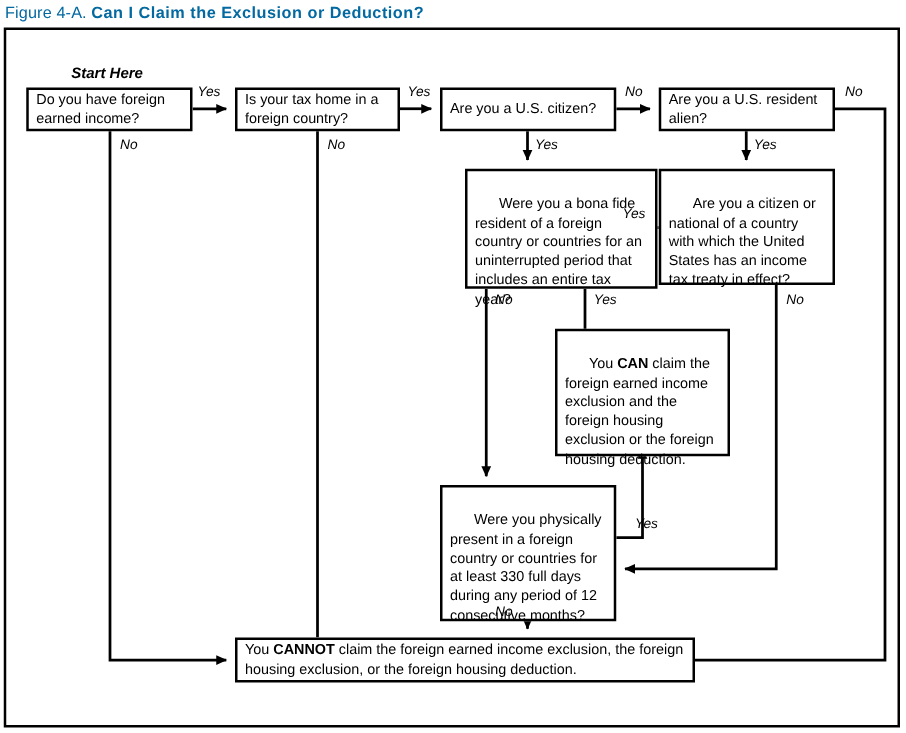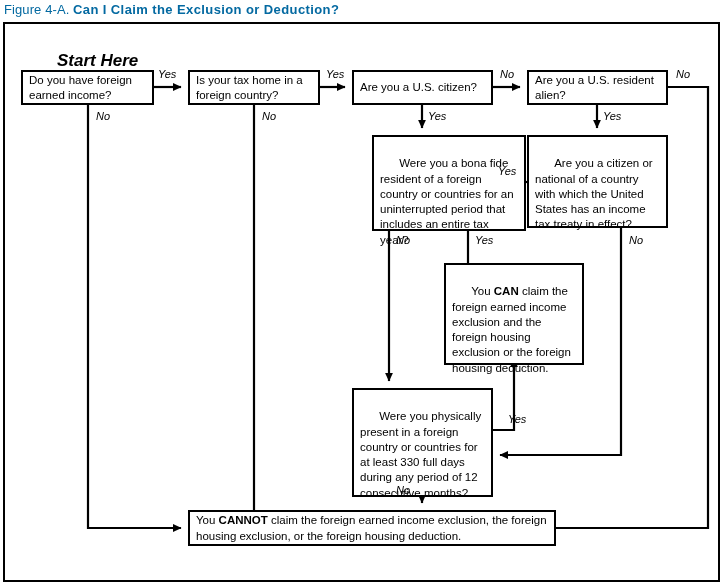--- a/index.html
+++ b/index.html
@@ -72,21 +72,21 @@
   .edge-label {
     position: absolute;
     font-size: 11px;
     font-style: italic;
     color: #000000;
     white-space: nowrap;
     z-index: 4;
   }
   .start-label {
     position: absolute;
-    font-size: 17px;
+    font-size: 12px;
     font-style: italic;
     font-weight: bold;
     color: #000000;
     white-space: nowrap;
     z-index: 4;
   }
   #lines { position: absolute; left: 0; top: 0; z-index: 2; }
 </style>
 </head>
 <body>

